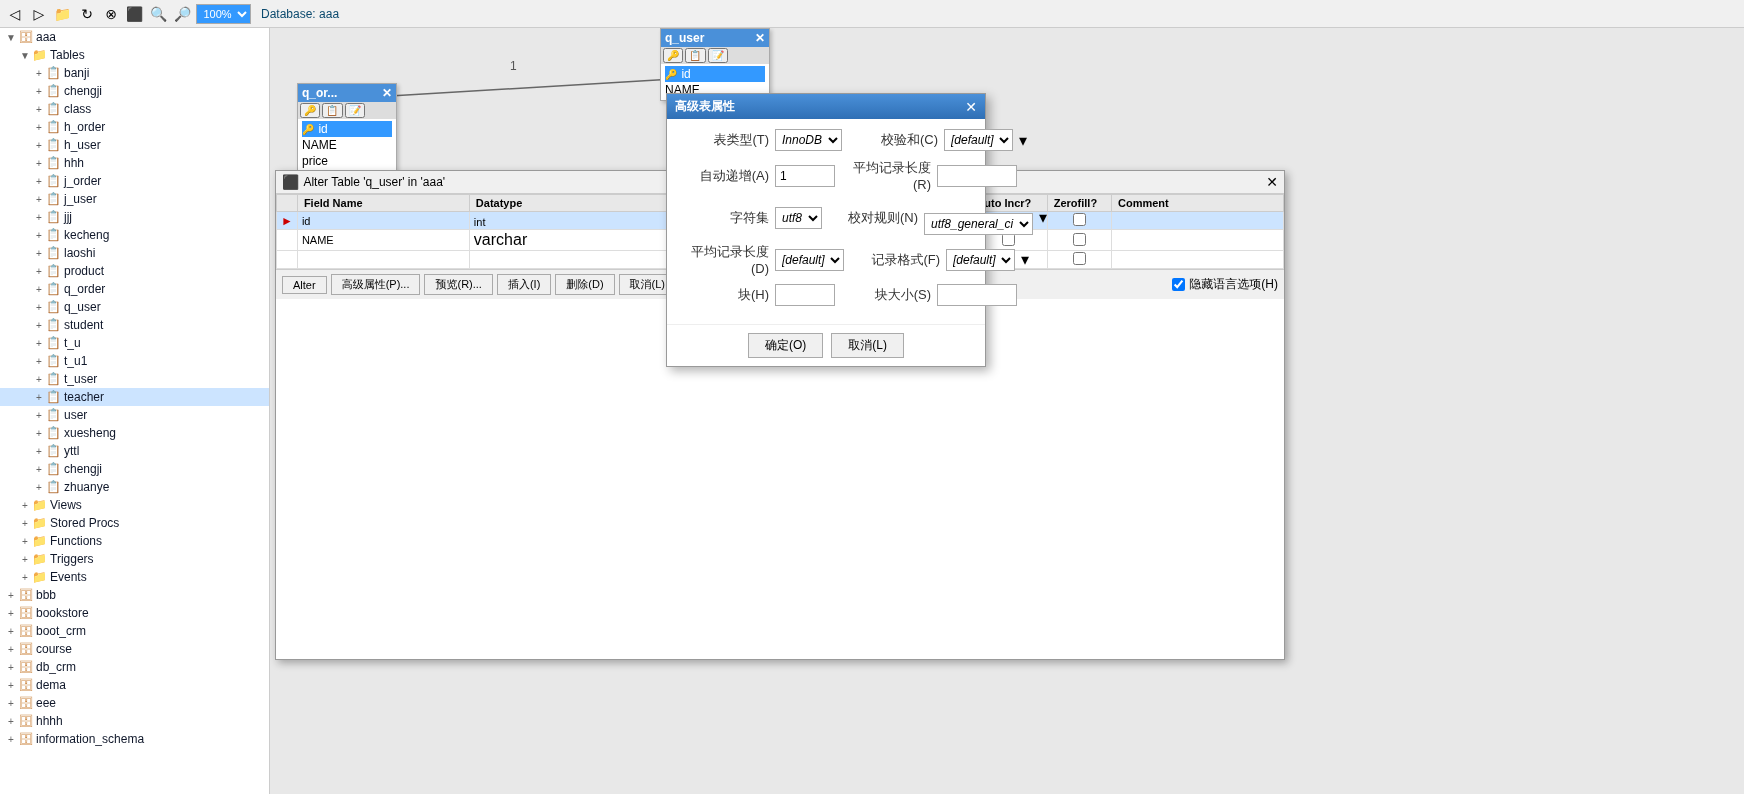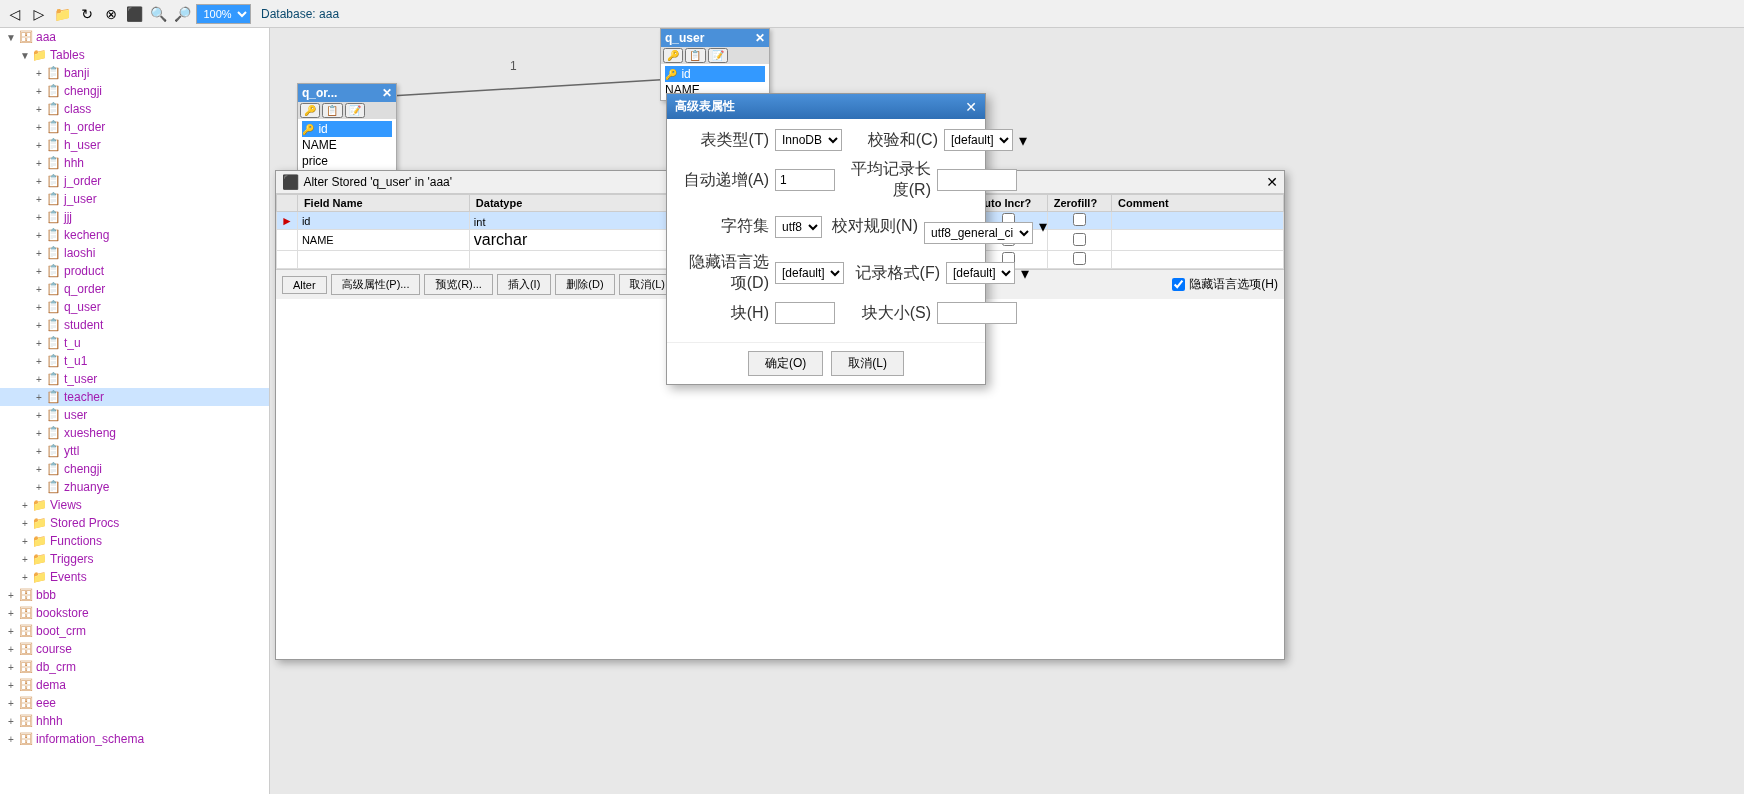--- a/index.html
+++ b/index.html
@@ -14,21 +14,21 @@
     
     
     .main-layout { display: flex; flex: 1; overflow: hidden; }
     
     
     .sidebar { width: 270px; background: white; border-right: 1px solid #ccc; overflow-y: auto; flex-shrink: 0; }
     .tree-item { display: flex; align-items: center; padding: 1px 0; cursor: pointer; white-space: nowrap; }
     .tree-item.selected { background: #cce4ff; }
     .tree-toggle { width: 14px; height: 14px; display: inline-flex; align-items: center; justify-content: center; color: #666; font-size: 10px; }
     .tree-icon { width: 16px; height: 16px; display: inline-flex; align-items: center; justify-content: center; margin-right: 2px; }
-    .tree-label { font-size: 12px; color: #a21caf; }
+    .tree-label { font-size: 12px; color: #0f172a; }
     .indent1 { padding-left: 4px; }
     .indent2 { padding-left: 18px; }
     .indent3 { padding-left: 32px; }
     
     
     .canvas-area { flex: 1; background: #e8e8e8; position: relative; overflow: hidden; }
     
     
     .table-card { position: absolute; background: white; border: 1px solid #aaa; box-shadow: 2px 2px 4px rgba(0,0,0,0.2); min-width: 100px; }
     .table-card-header { background: #4a90d9; color: white; padding: 2px 4px; display: flex; align-items: center; justify-content: space-between; font-size: 11px; font-weight: bold; }
@@ -53,23 +53,23 @@
     
     
     .alter-footer { background: #f0f0f0; border-top: 1px solid #ccc; padding: 4px 6px; display: flex; gap: 4px; align-items: center; }
     .footer-btn { padding: 2px 10px; background: #f0f0f0; border: 1px solid #aaa; cursor: pointer; font-size: 11px; }
     .footer-right { margin-left: auto; display: flex; align-items: center; gap: 4px; }
     .dialog { position: absolute; background: white; border: 1px solid #999; box-shadow: 4px 4px 10px rgba(0,0,0,0.3); width: 320px; }
     .dialog-titlebar { background: linear-gradient(to bottom, #4a90d9, #2f6fb5); color: white; padding: 4px 8px; display: flex; align-items: center; justify-content: space-between; font-size: 12px; font-weight: bold; }
     .dialog-close { color: white; cursor: pointer; font-size: 14px; background: none; border: none; }
     .dialog-body { padding: 10px 12px; }
     .dialog-row { display: flex; align-items: center; margin-bottom: 8px; gap: 6px; }
-    .dialog-label { width: 90px; text-align: right; font-size: 16px; color: #333; flex-shrink: 0; }
+    .dialog-label { width: 90px; text-align: right; font-size: 13px; color: #333; flex-shrink: 0; }
     .dialog-input { height: 22px; border: 1px solid #aaa; padding: 1px 4px; font-size: 12px; }
-    .dialog-select { height: 22px; border: 1px solid #aaa; padding: 1px 2px; font-size: 12px; background: white; }
+    .dialog-select { height: 22px; border: 1px solid #aaa; padding: 1px 2px; font-size: 12px; background: white; font-style: italic; }
     .dialog-footer { display: flex; justify-content: center; gap: 8px; padding: 8px; border-top: 1px solid #eee; }
     .dialog-btn { padding: 3px 16px; background: #f0f0f0; border: 1px solid #aaa; cursor: pointer; font-size: 12px; }
     
     
     .icon-folder { color: #f0a030; }
     .icon-table { color: #4488cc; }
     .icon-db { color: #cc8844; }
     
     
     ::-webkit-scrollbar { width: 8px; height: 8px; }
@@ -360,21 +360,21 @@
         </div>
         <div class="table-card-field">
           <span>price</span>
         </div>
       </div>
     </div>
 
     <div class="alter-window" style="left:5px;top:142px;width:1010px;height:490px;">
       <div class="alter-titlebar">
         <span class="alter-title-icon">⬛</span>
-        <span>Alter Stored 'q_user' in 'aaa'</span>
+        <span>Alter Table 'q_user' in 'aaa'</span>
         <span style="margin-left:auto;cursor:pointer;font-size:14px;">✕</span>
       </div>
       <div class="alter-content">
         <table class="field-table" style="width:100%;">
           <thead>
             <tr>
               <th style="width:20px;"></th>
               <th>Field Name</th>
               <th>Datatype</th>
               <th>Len</th>
@@ -481,21 +481,21 @@
           <span class="dialog-label">校对规则(N)</span>
           <select class="dialog-select" style="width:120px;margin-top:13px;">
             <option>utf8_general_ci</option>
           </select>
           <span style="font-size:16px;cursor:pointer;">▾</span>
         </div>
 
 
 
         <div class="dialog-row">
-          <span class="dialog-label">隐藏语言选项(D)</span>
+          <span class="dialog-label">平均记录长度(D)</span>
           <select class="dialog-select" style="width:80px;">
             <option>[default]</option>
           </select>
           <span class="dialog-label">记录格式(F)</span>
           <select class="dialog-select" style="width:80px;">
             <option>[default]</option>
           </select>
           <span style="font-size:16px;cursor:pointer;">▾</span>
         </div>
 

